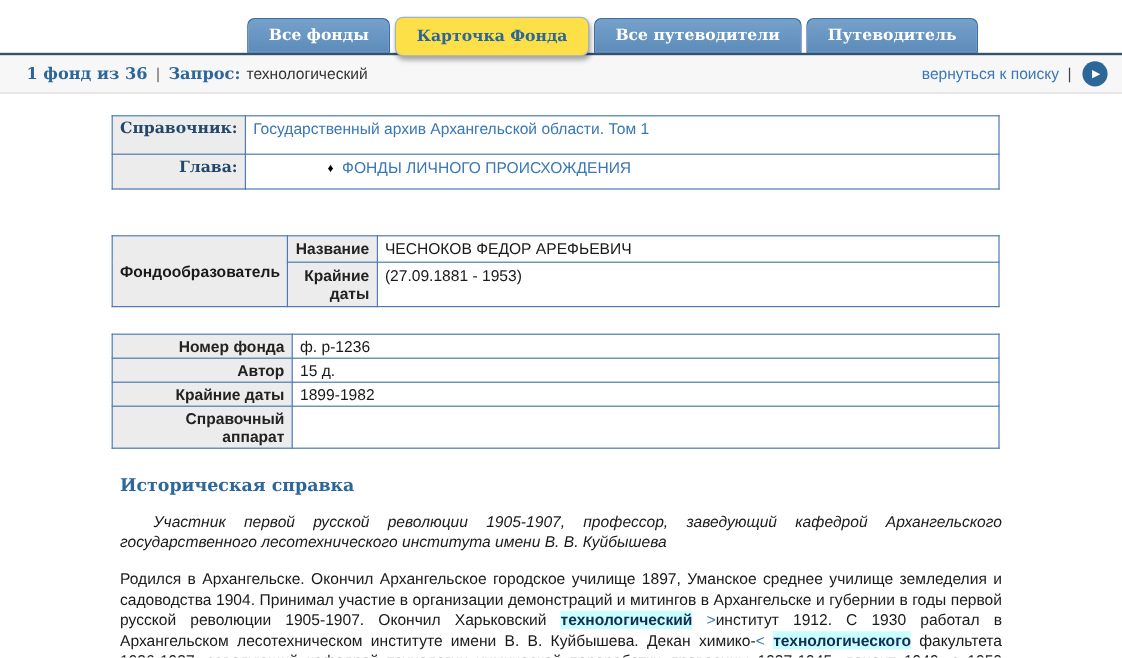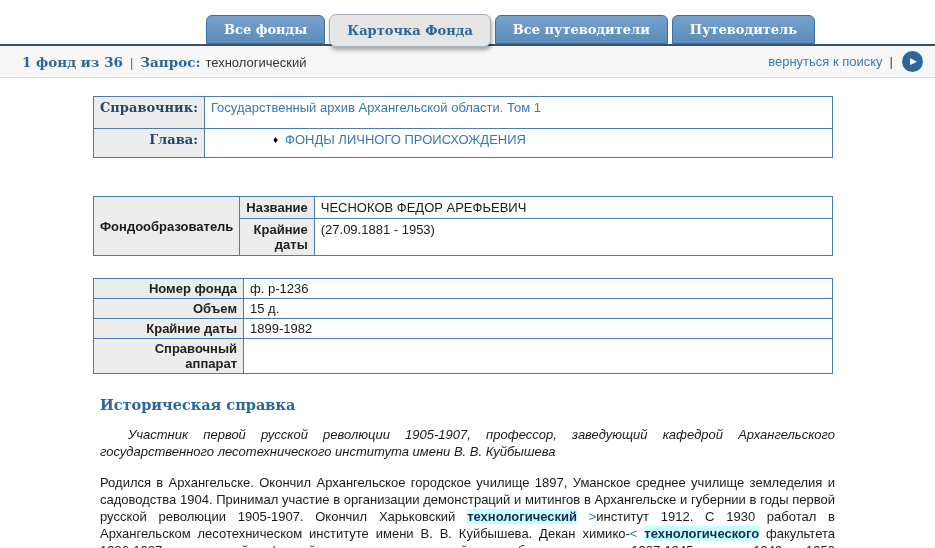--- a/index.html
+++ b/index.html
@@ -11,21 +11,21 @@
   .tabs { display: flex; align-items: flex-end; gap: 4px; padding-left: 206px; height: 44px; }
   .tab {
     height: 29px; line-height: 28px; padding: 0 17px;
     font-family: "DejaVu Serif", serif; font-weight: bold; font-size: 13px;
     color: #ffffff; background: linear-gradient(var(--tab_top), var(--tab_bottom));
     border: 1px solid var(--tab_border); border-radius: 6px 6px 0 0;
     box-shadow: 0 0 0 2px #ffffff; cursor: pointer; white-space: nowrap;
   }
   .tab.active {
     position: relative; z-index: 2; height: 33px; line-height: 31px; margin-bottom: -3px;
-    background: #e5e5e5; color: var(--accent); border: 1px solid #a7b2bc;
+    background: #fde047; color: var(--accent); border: 1px solid #a7b2bc;
     border-radius: 7px; box-shadow: 1px 3px 4px rgba(0,0,0,0.35);
   }
   .tab-underline { position: absolute; left: 0; right: 0; bottom: 0; height: 2px;
     background: var(--bar_line); }
 
   
   .resultbar {
     height: 32px; background: #f7f7f7; border-bottom: 1px solid #dcdcdc;
     display: flex; align-items: center; justify-content: space-between;
     padding: 0 12px 0 22px;
@@ -139,21 +139,21 @@
 </tbody>
   </table>
 
 <table class="tbl-fund">
   <tbody>
       <tr>
     <td class="lbl">Номер фонда</td>
     <td>ф. р-1236</td>
   </tr>
   <tr>
-    <td class="lbl">Объем</td>
+    <td class="lbl">Автор</td>
     <td>15 д.</td>
   </tr>
   <tr>
     <td class="lbl">Крайние даты</td>
     <td>1899-1982</td>
   </tr>
   <tr>
     <td class="lbl">Справочный аппарат</td>
     <td></td>
   </tr>

